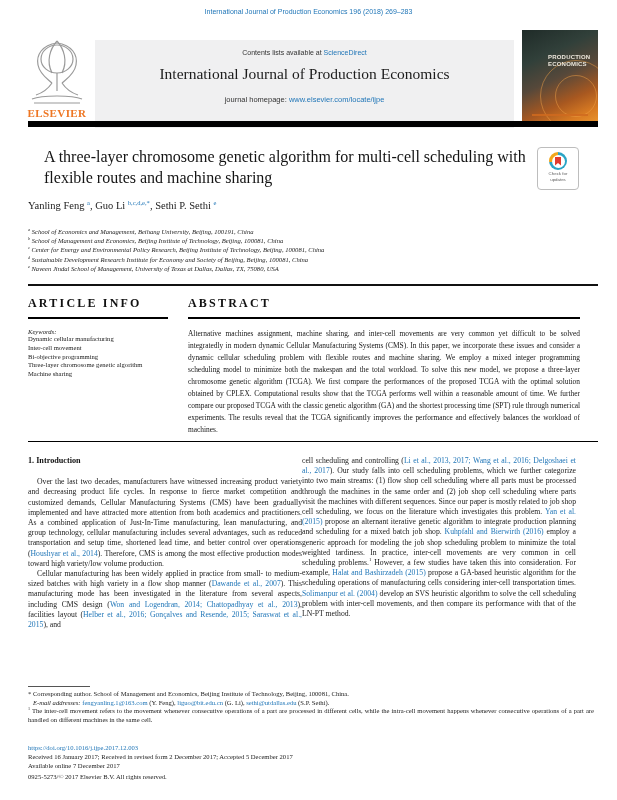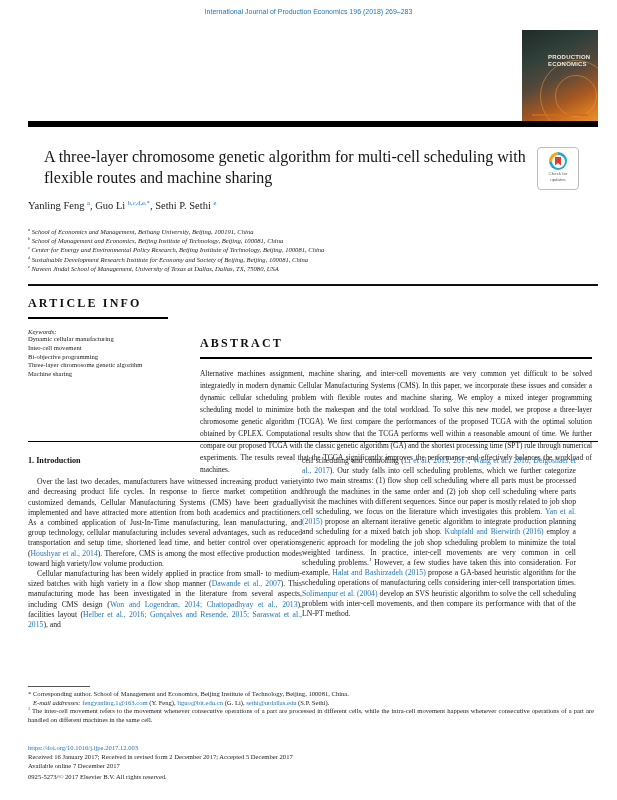--- a/index.html
+++ b/index.html
@@ -43,21 +43,21 @@
             clip-path:polygon(0 0,100% 0,100% 100%,50% 72%,0 100%);}
   .badge-label{font-size:4.4px;color:#606060;line-height:1.25;}
 
   .authors{position:absolute;left:28px;top:200px;font-size:10.5px;color:#1a1a1a;}
   .affils{position:absolute;left:28px;top:227px;font-size:6.6px;font-style:italic;
           line-height:9.2px;color:#232323;}
   .rule1{position:absolute;left:28px;top:284px;width:570px;height:2px;background:#111;}
 
   
   .info-left{position:absolute;left:28px;top:296px;width:150px;}
-  .info-right{position:absolute;left:200px;top:296px;width:392px;margin-top:40px;}
+  .info-right{position:absolute;left:188px;top:296px;width:392px;}
   .sec-head{font-size:12px;font-weight:bold;letter-spacing:2.2px;color:#111;}
   .head-rule{margin-top:6px;height:2px;background:#000;}
   .info-left .head-rule{width:140px;}
   .kw-label{margin-top:9px;font-size:6.6px;font-style:italic;}
   .kw{font-size:6.6px;line-height:8.8px;}
   .abstract-text{margin-top:9px;font-size:7.4px;line-height:12px;text-align:justify;color:#161616;}
   .rule2{position:absolute;left:28px;top:441px;width:570px;height:1px;background:#000;}
 
   
   .body{position:absolute;left:28px;top:456px;width:566px;display:flex;}
@@ -77,21 +77,45 @@
   .copyright{margin-top:3px;}
   a,.linklike{text-decoration:none;}
 </style>
 </head>
 <body>
 
 <div id="page">
 
   <div class="cite-top sans">International Journal of Production Economics 196 (2018) 269–283</div>
 
+  <div class="els-logo">
+    <span>
+      <svg width="58" height="66" viewBox="0 0 58 66">
+        <g fill="none" stroke="#9a9a9a" stroke-width="1.2">
+          <path d="M29 4 C14 6 8 16 10 26 C12 36 20 40 24 44"></path>
+          <path d="M29 4 C44 6 50 16 48 26 C46 36 38 40 34 44"></path>
+          <path d="M29 2 C22 10 18 22 24 34"></path>
+          <path d="M29 2 C36 10 40 22 34 34"></path>
+          <ellipse cx="29" cy="20" rx="16" ry="14"></ellipse>
+          <path d="M29 34 L29 52"></path>
+          <path d="M24 44 C20 50 14 54 8 56"></path>
+          <path d="M34 44 C38 50 44 54 50 56"></path>
+          <path d="M4 60 C14 56 44 56 54 60"></path>
+          <path d="M6 64 L52 64"></path>
+        </g>
+      </svg>
+    </span>
+    <div class="els-word">ELSEVIER</div>
+  </div>
 
+  <div class="mast-box">
+    <div class="contents-line sans"><span>Contents lists available at </span><span class="lnk linklike">ScienceDirect</span></div>
+    <div class="jtitle">International Journal of Production Economics</div>
+    <div class="homepage sans"><span>journal homepage: </span><span class="lnk linklike">www.elsevier.com/locate/ijpe</span></div>
+  </div>
 
   <div class="cover">
     <div class="ring1"></div>
     <div class="ring2"></div>
     <div class="cover-title sans">
       <div>PRODUCTION</div>
       <div>ECONOMICS</div>
     </div>
     <div class="cover-bar"></div>
   </div>

